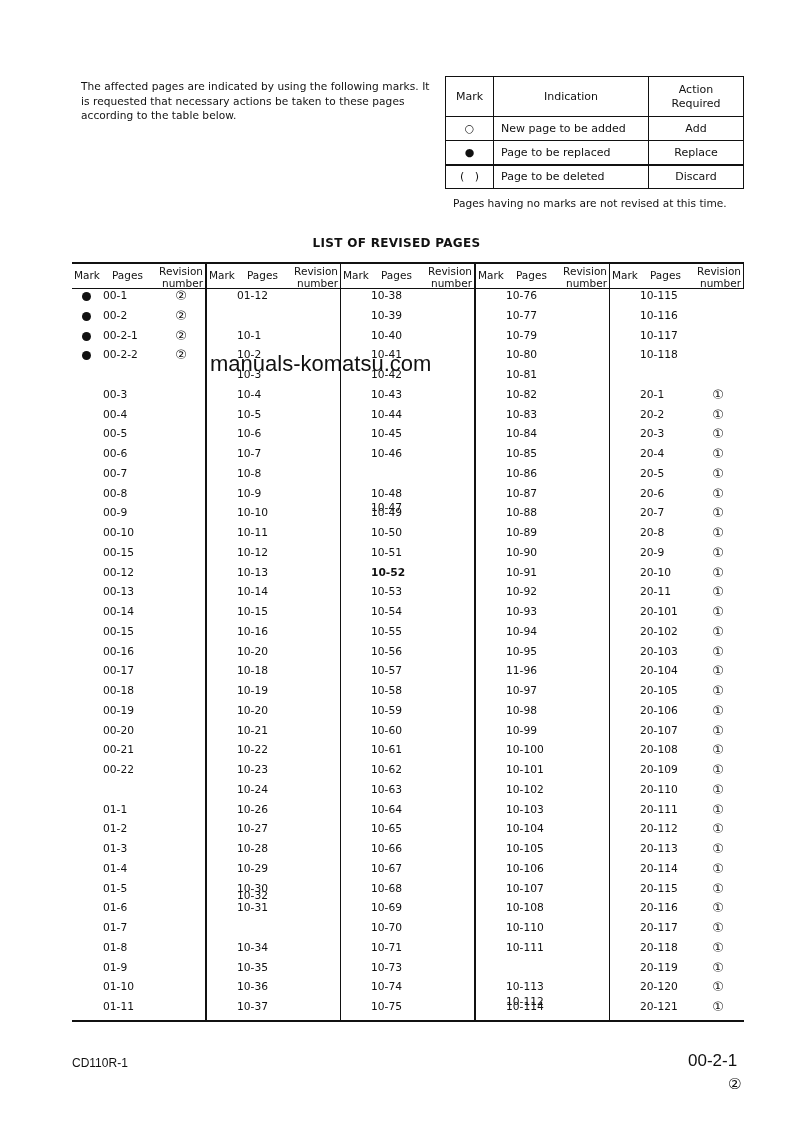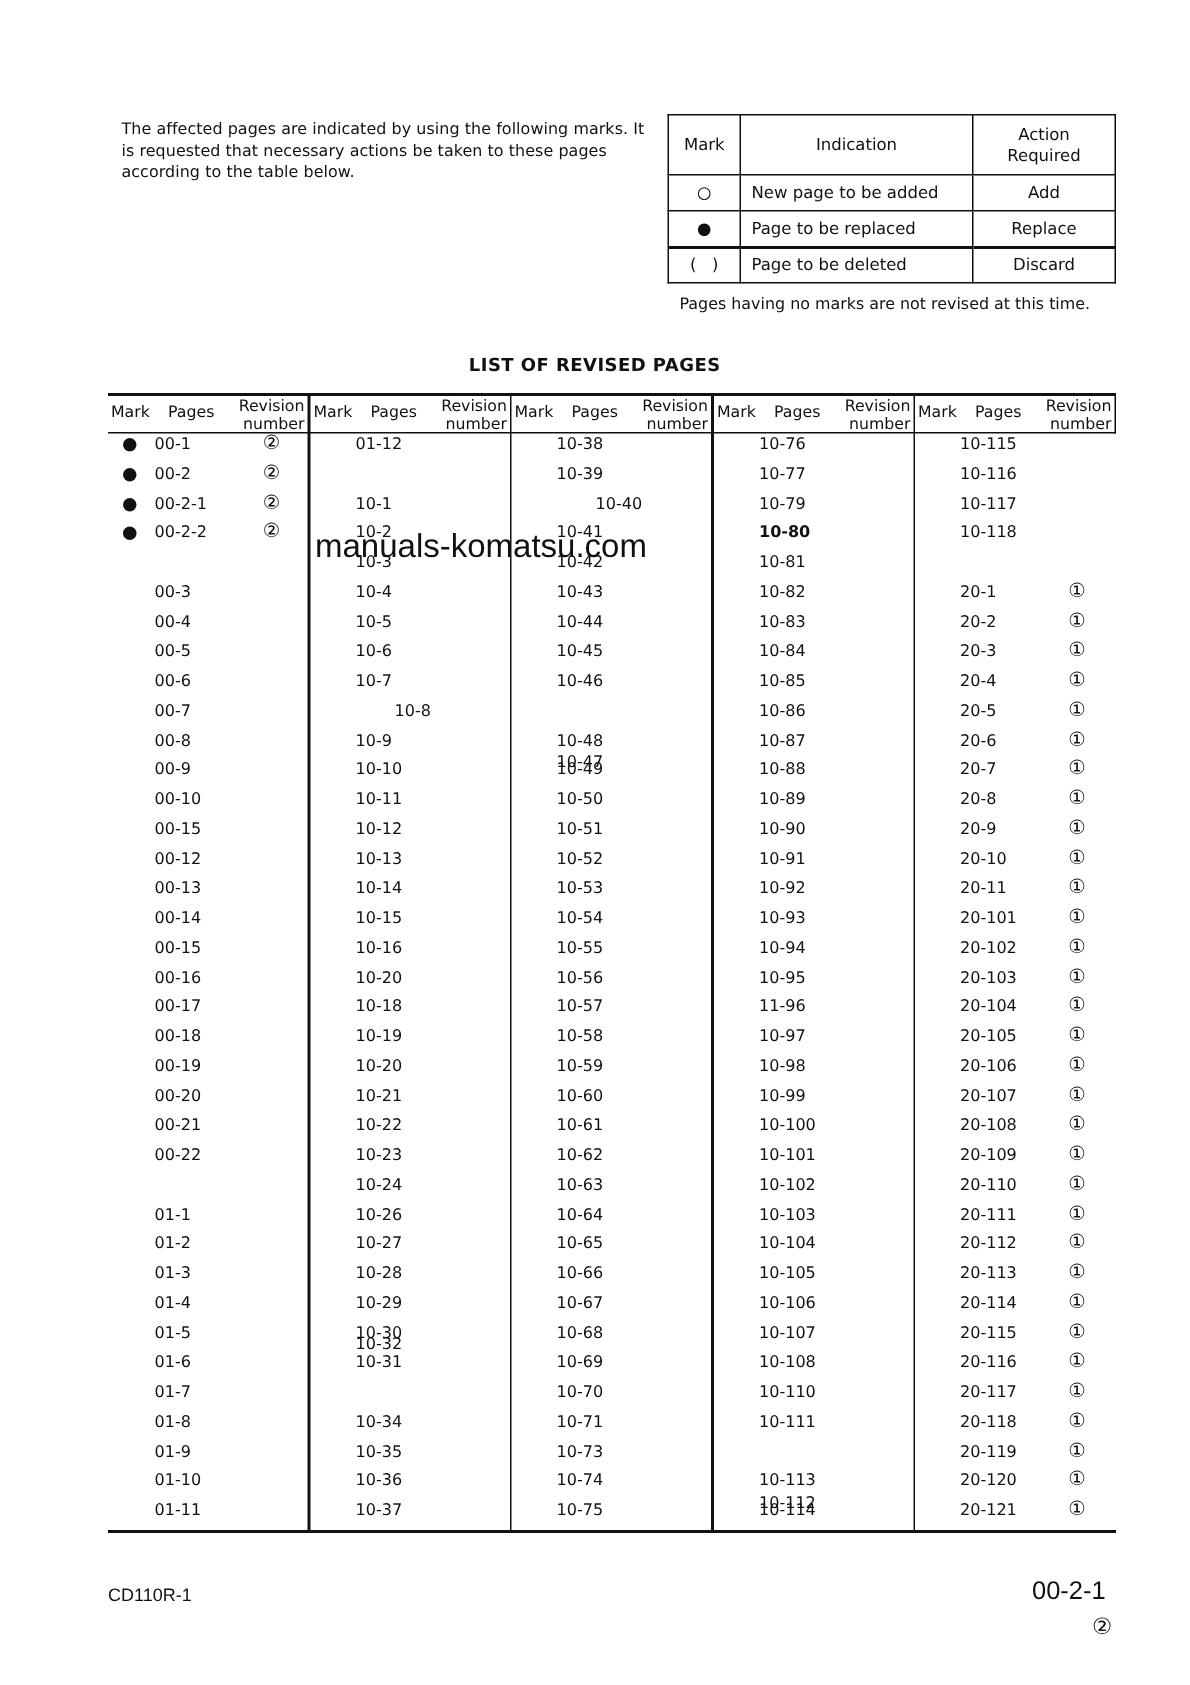--- a/index.html
+++ b/index.html
@@ -288,21 +288,21 @@
       <span class="rv"></span>
     </div>
     <div class="row" style="top: 138.25px;">
       <span class="pg">10-6</span>
       <span class="rv"></span>
     </div>
     <div class="row" style="top: 158px;">
       <span class="pg">10-7</span>
       <span class="rv"></span>
     </div>
-    <div class="row" style="top: 177.75px; margin-left: 26px;">
+    <div class="row" style="top: 177.75px;">
       <span class="pg">10-8</span>
       <span class="rv"></span>
     </div>
     <div class="row" style="top: 197.5px;">
       <span class="pg">10-9</span>
       <span class="rv"></span>
     </div>
     <div class="row" style="top: 217.25px;">
       <span class="pg">10-10</span>
       <span class="rv"></span>
@@ -410,21 +410,21 @@
   </div>
 <div class="col" style="left:340px;">
     <div class="row" style="top: 0px;">
       <span class="pg">10-38</span>
       <span class="rv"></span>
     </div>
     <div class="row" style="top: 19.75px;">
       <span class="pg">10-39</span>
       <span class="rv"></span>
     </div>
-    <div class="row" style="top: 39.5px; margin-left: 26px;">
+    <div class="row" style="top: 39.5px;">
       <span class="pg">10-40</span>
       <span class="rv"></span>
     </div>
     <div class="row" style="top: 59.25px;">
       <span class="pg">10-41</span>
       <span class="rv"></span>
     </div>
     <div class="row" style="top: 79px;">
       <span class="pg">10-42</span>
       <span class="rv"></span>
@@ -458,21 +458,21 @@
       <span class="rv"></span>
     </div>
     <div class="row" style="top: 237px;">
       <span class="pg">10-50</span>
       <span class="rv"></span>
     </div>
     <div class="row" style="top: 256.75px;">
       <span class="pg">10-51</span>
       <span class="rv"></span>
     </div>
-    <div class="row" style="top: 276.5px;">
+    <div class="row" style="top: 276.5px; font-weight: bold;">
       <span class="pg">10-52</span>
       <span class="rv"></span>
     </div>
     <div class="row" style="top: 296.25px;">
       <span class="pg">10-53</span>
       <span class="rv"></span>
     </div>
     <div class="row" style="top: 316px;">
       <span class="pg">10-54</span>
       <span class="rv"></span>
@@ -564,21 +564,21 @@
       <span class="rv"></span>
     </div>
     <div class="row" style="top: 19.75px;">
       <span class="pg">10-77</span>
       <span class="rv"></span>
     </div>
     <div class="row" style="top: 39.5px;">
       <span class="pg">10-79</span>
       <span class="rv"></span>
     </div>
-    <div class="row" style="top: 59.25px; font-weight: bold;">
+    <div class="row" style="top: 59.25px;">
       <span class="pg">10-80</span>
       <span class="rv"></span>
     </div>
     <div class="row" style="top: 79px;">
       <span class="pg">10-81</span>
       <span class="rv"></span>
     </div>
     <div class="row" style="top: 98.75px;">
       <span class="pg">10-82</span>
       <span class="rv"></span>

